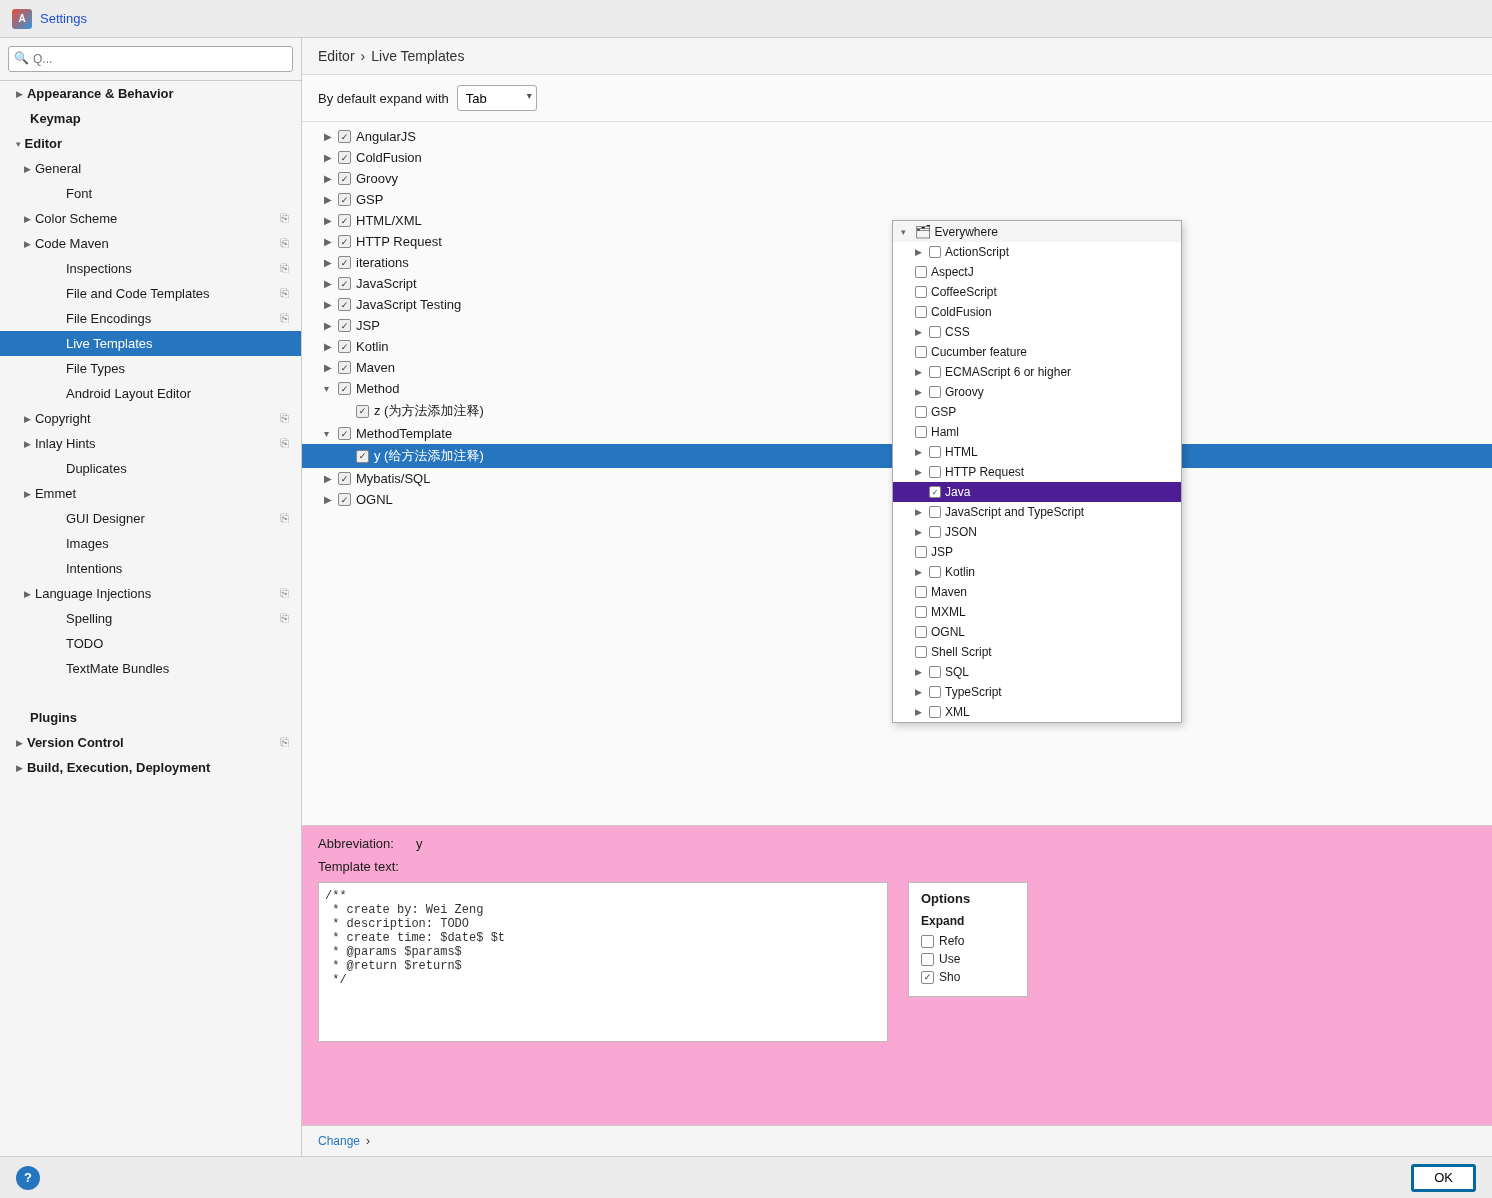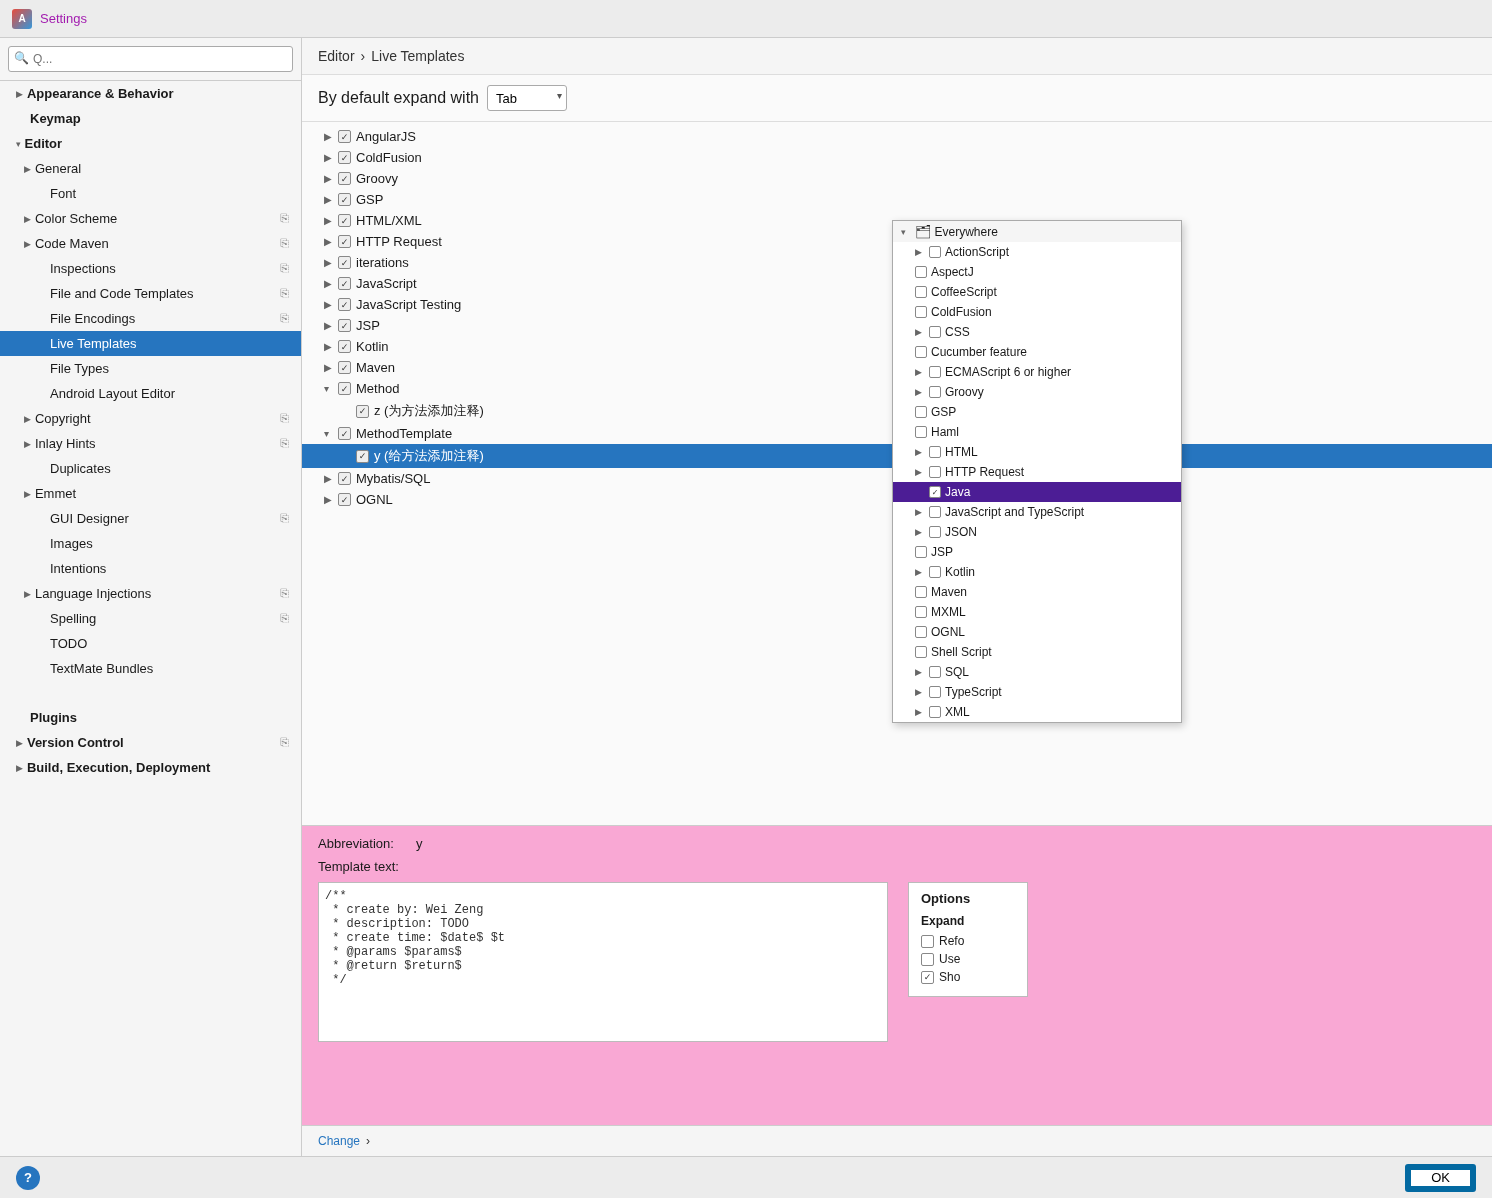--- a/index.html
+++ b/index.html
@@ -24,21 +24,21 @@
     }
     .title-bar-icon {
       width: 20px;
       height: 20px;
       background: linear-gradient(135deg, #e74c3c, #3498db);
       border-radius: 3px;
       margin-right: 8px;
       display: flex; align-items: center; justify-content: center;
       color: white; font-size: 10px; font-weight: bold;
     }
-    .title-bar-text { font-size: 13px; color: #a21caf; }
+    .title-bar-text { font-size: 13px; color: #1d4ed8; }
 
     
     .main-layout {
       display: flex;
       height: calc(1198px - 38px - 42px);
     }
 
     
     .sidebar {
       width: 302px;
@@ -82,21 +82,21 @@
       display: flex;
       align-items: center;
       color: #1a1a1a;
       font-size: 13px;
     }
     .sidebar-item.active {
       background: #2675BF;
       color: white;
     }
     .sidebar-item.indent1 { padding-left: 24px; }
-    .sidebar-item.indent2 { padding-left: 36px; }
+    .sidebar-item.indent2 { padding-left: 52px; }
     .chevron {
       margin-right: 4px;
       font-size: 9px;
       color: #666;
     }
     .copy-icon {
       margin-left: auto;
       color: #888;
       font-size: 11px;
     }
@@ -124,21 +124,21 @@
     }
 
     
     .expand-row {
       padding: 10px 16px;
       display: flex;
       align-items: center;
       gap: 8px;
       border-bottom: 1px solid #ddd;
     }
-    .expand-label { font-size: 16px; }
+    .expand-label { font-size: 13px; }
     .expand-select {
       height: 26px;
       border: 1px solid #aaa;
       border-radius: 3px;
       padding: 0 20px 0 8px;
       font-size: 13px;
       background: white;
       appearance: none;
       -webkit-appearance: none;
       cursor: pointer;
@@ -346,21 +346,21 @@
       display: flex;
       align-items: center;
       justify-content: center;
       cursor: pointer;
       border: none;
     }
     .ok-btn {
       height: 28px;
       padding: 0 20px;
       background: white;
-      border: 6px solid #0369a1;
+      border: 3px solid #0369a1;
       border-radius: 3px;
       font-size: 13px;
       cursor: pointer;
     }
 
     .folder-icon { font-size: 13px; margin-right: 3px; }
   </style>
 </head>
 <body>
 

